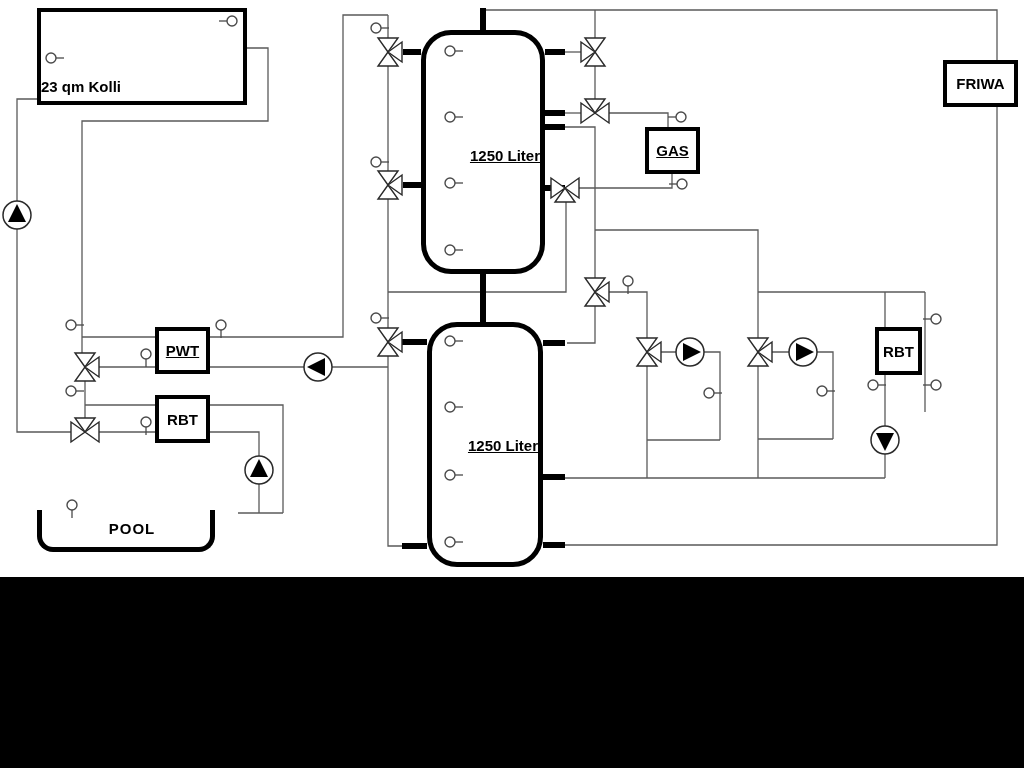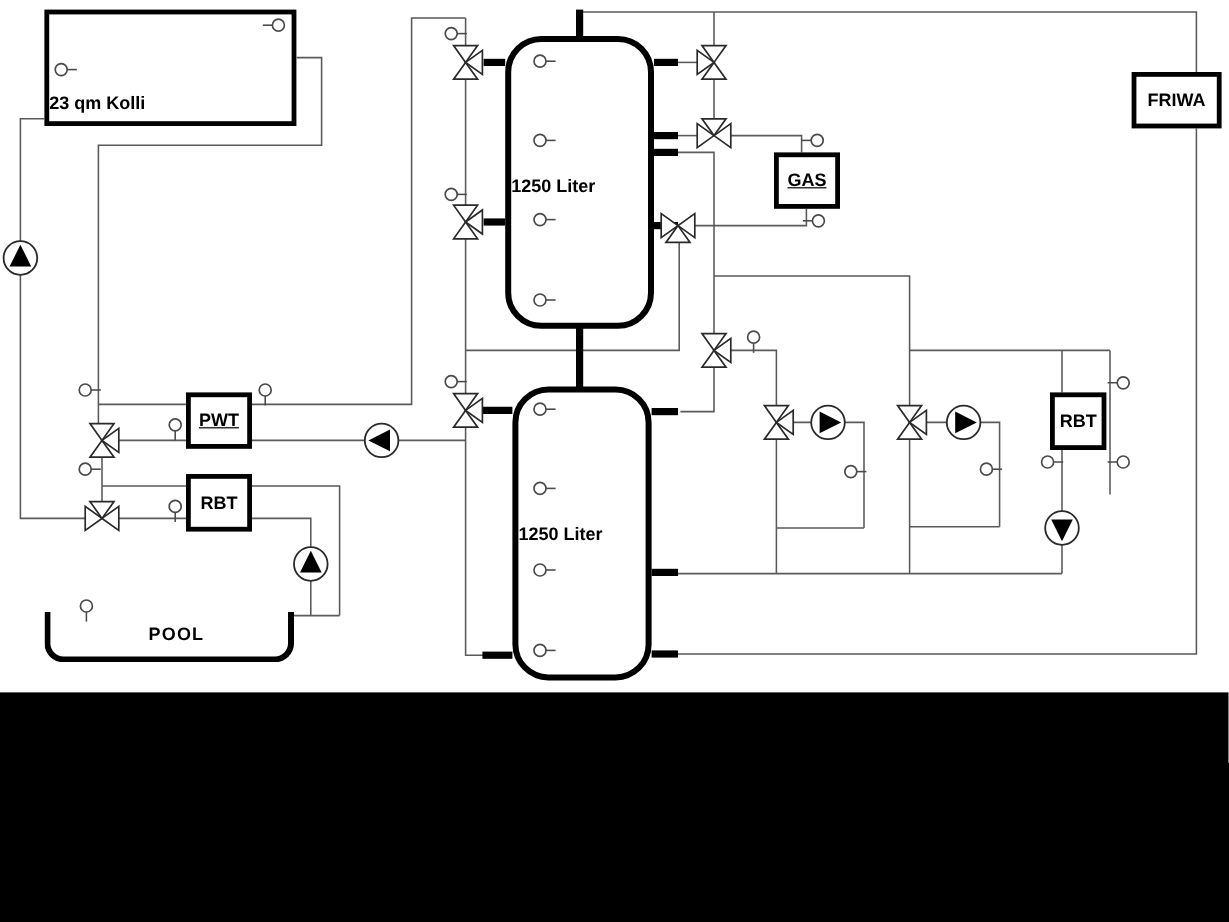--- a/index.html
+++ b/index.html
@@ -22,25 +22,25 @@
   .collector{left:37px;top:8px;width:210px;height:97px;align-items:flex-end;justify-content:flex-start;
              padding:0 12px 6px 0;}
   .pwt{left:155px;top:327px;width:55px;height:47px;text-decoration:underline;}
   .rbt-left{left:155px;top:395px;width:55px;height:48px;}
   .gas{left:645px;top:127px;width:55px;height:47px;text-decoration:underline;}
   .friwa{left:943px;top:60px;width:75px;height:47px;}
   .rbt-right{left:875px;top:327px;width:47px;height:48px;}
   .tank{position:absolute;z-index:2;background:#fff;border:5px solid #000;border-radius:30px;}
   .tank1{left:421px;top:30px;width:124px;height:244px;}
   .tank2{left:427px;top:322px;width:116px;height:245px;}
-  .tank-label{position:absolute;left:0;width:100%;text-align:left;
-              font-weight:bold;font-size:15px;color:#000;}
+  .tank-label{position:absolute;left:0;width:100%;text-align:right;
+              font-weight:bold;font-size:15px;color:#000;text-decoration:underline;}
   .tank1 .tank-label{top:112px;}
   .tank2 .tank-label{top:110px;}
-  .pool{position:absolute;z-index:2;left:37px;top:510px;width:208px;height:42px;background:#fff;
+  .pool{position:absolute;z-index:2;left:37px;top:510px;width:178px;height:42px;background:#fff;
         border:5px solid #000;border-top:none;border-radius:0 0 16px 16px;
         display:flex;align-items:center;justify-content:center;
         font-weight:bold;font-size:15px;letter-spacing:1px;color:#000;padding-left:12px;}
   .black-band{position:absolute;z-index:4;left:0;top:577px;width:1024px;height:191px;background:#000;}
 </style>
 </head>
 <body>
 
 <div class="canvas">
 

